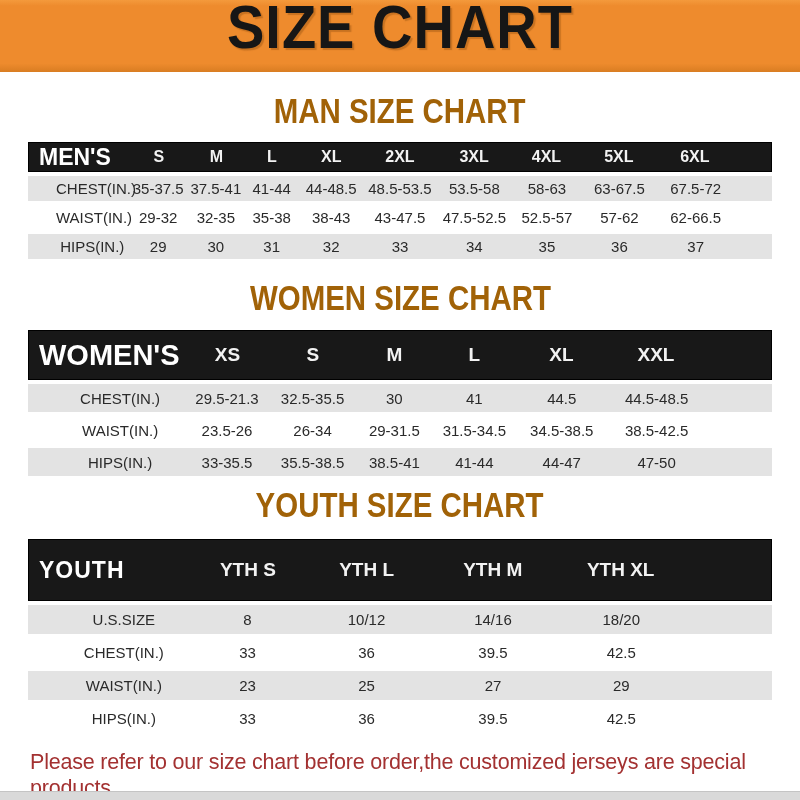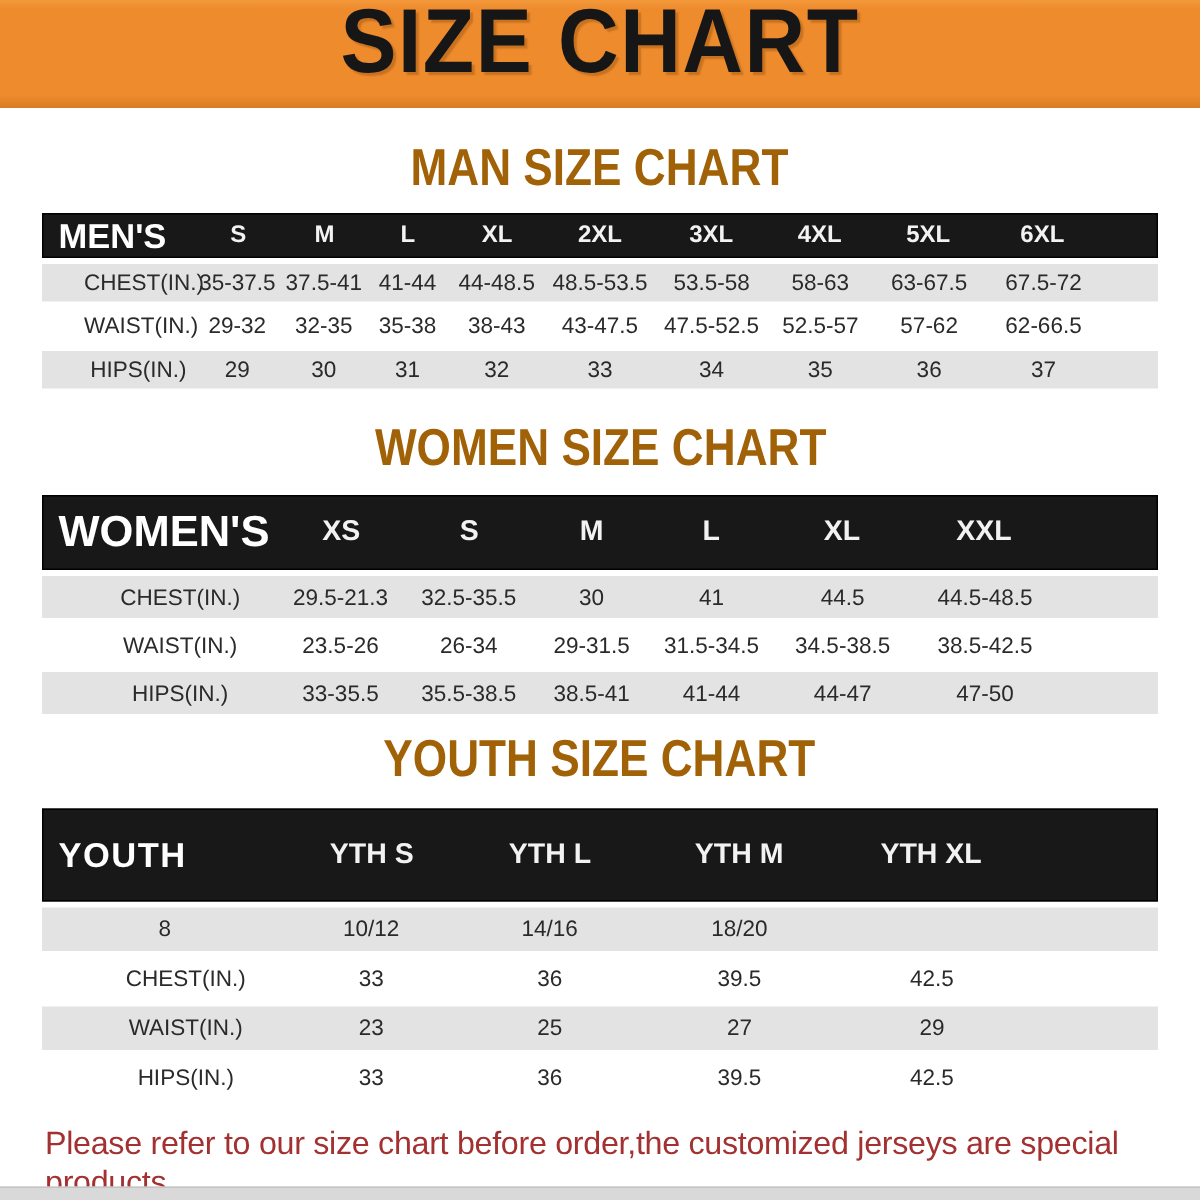--- a/index.html
+++ b/index.html
@@ -197,20 +197,21 @@
 <div class="size-table tbl-2">
     <div class="t-row t-head grid-2">
       <div class="t-label">YOUTH</div>
       <div class="t-col">YTH S</div>
       <div class="t-col">YTH L</div>
       <div class="t-col">YTH M</div>
       <div class="t-col">YTH XL</div>
       <div class="t-col"></div>
     </div>
     <div class="t-row t-data grid-2 bg-gray">
+      <div class="t-label">U.S.SIZE</div>
       <div class="t-cell">8</div>
       <div class="t-cell">10/12</div>
       <div class="t-cell">14/16</div>
       <div class="t-cell">18/20</div>
       <div class="t-cell"></div>
     </div>
     <div class="t-row t-data grid-2 bg-white">
       <div class="t-label">CHEST(IN.)</div>
       <div class="t-cell">33</div>
       <div class="t-cell">36</div>

